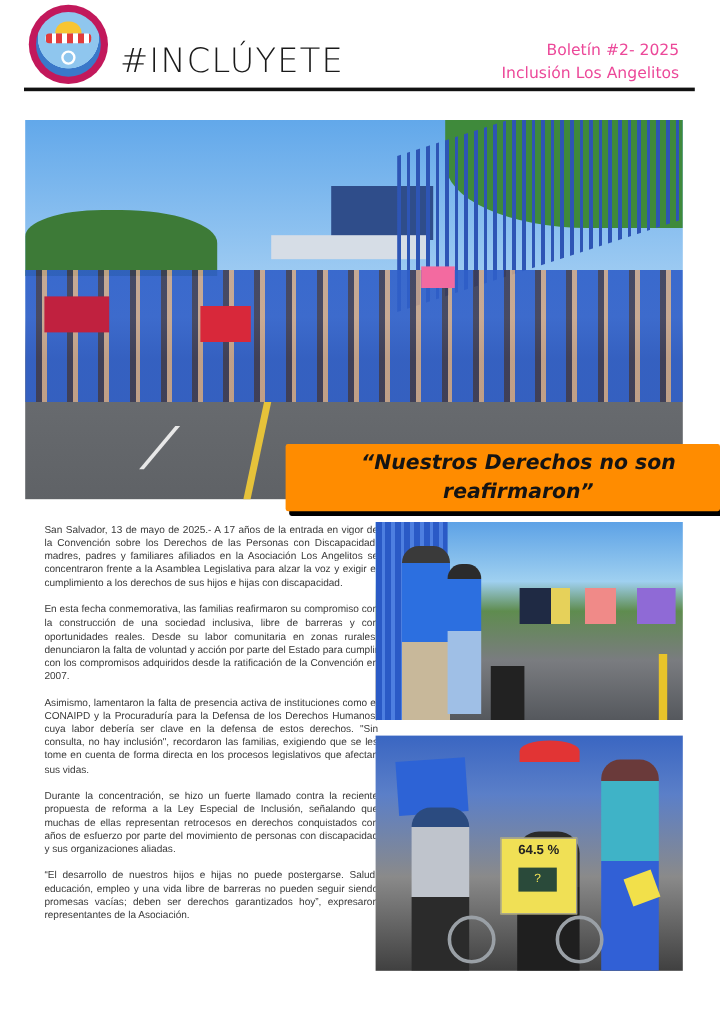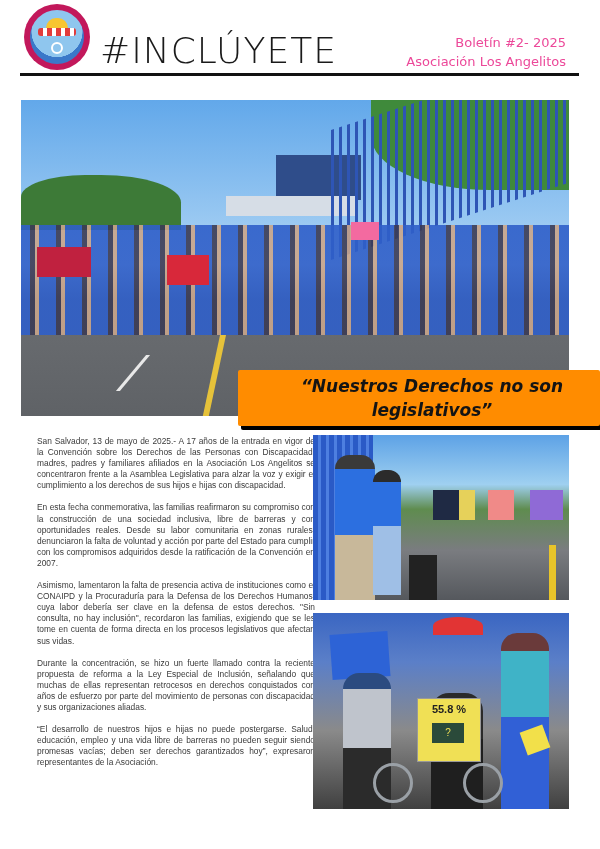--- a/index.html
+++ b/index.html
@@ -8,21 +8,21 @@
   .logo { position:absolute; left:24px; top:4px; width:66px; height:66px; border-radius:50%;
           background:#c2185b; box-sizing:border-box; }
   .logo .ring { position:absolute; left:6px; top:6px; width:54px; height:54px; border-radius:50%;
                 background:radial-gradient(circle at 50% 40%, #ffe97a 0 10%, #8fc6ee 11% 60%, #3a78c9 61%); }
   .logo .sun { position:absolute; left:22px; top:14px; width:22px; height:10px; border-radius:11px 11px 0 0;
                background:#f7c531; }
   .logo .kids { position:absolute; left:14px; top:24px; width:38px; height:8px;
                 background:repeating-linear-gradient(90deg,#e23b3b 0 5px,#ffffff 5px 9px); border-radius:3px; }
   .logo .wheel { position:absolute; left:27px; top:38px; width:12px; height:12px; border-radius:50%;
                  border:2px solid #ffffff; box-sizing:border-box; }
-  .title { position:absolute; left:100px; top:33px; font-size:36px; letter-spacing:1px; color:#1a1a1a;
+  .title { position:absolute; left:100px; top:33px; font-size:28px; letter-spacing:1px; color:#1a1a1a;
            font-family:"DejaVu Sans", sans-serif; font-weight:300; line-height:36px; }
   .header-right { position:absolute; right:34px; top:33px; text-align:right; font-size:13px; color:#ec4899;
                   font-family:"DejaVu Sans", sans-serif; line-height:19px; }
   .rule { position:absolute; left:20px; top:73px; width:559px; height:3px; background:#111; }
   .hero { position:absolute; left:21px; top:100px; width:548px; height:316px; overflow:hidden;
           background:linear-gradient(180deg,#62a8ea 0%,#9ccaf2 40%,#bcd7e9 52%,#6b6e72 63%,#5f6266 100%); }
   .hero .building { position:absolute; left:255px; top:55px; width:85px; height:45px; background:#2f4d8a; }
   .hero .building2 { position:absolute; left:205px; top:96px; width:130px; height:20px; background:#d6dde6; }
   .hero .trees-l { position:absolute; left:0; top:75px; width:160px; height:55px; background:#3d7a37; border-radius:40% 50% 0 0; }
   .hero .trees-r { position:absolute; left:350px; top:0; width:198px; height:90px; background:#3f8a3b; border-radius:0 0 0 60%; }
@@ -71,42 +71,42 @@
 
 <div class="logo">
   <div class="ring"></div>
   <div class="sun"></div>
   <div class="kids"></div>
   <div class="wheel"></div>
 </div>
 <div class="title">#INCLÚYETE</div>
 <div class="header-right">
   <div>Boletín #2- 2025</div>
-  <div>Asociación Los Angelitos</div>
+  <div>Inclusión Los Angelitos</div>
 </div>
 <div class="rule"></div>
 
 <div class="hero">
   <div class="trees-r"></div>
   <div class="trees-l"></div>
   <div class="building"></div>
   <div class="building2"></div>
   <div class="fence"></div>
   <div class="crowd"></div>
   <div class="sign1"></div>
   <div class="sign2"></div>
   <div class="sign3"></div>
   <div class="road-line"></div>
   <div class="road-dash"></div>
 </div>
 
 <div class="banner">
   <div class="banner-text">
     <div>“Nuestros Derechos no son</div>
-    <div>legislativos”</div>
+    <div>reafirmaron”</div>
   </div>
 </div>
 
 <div class="article">
   <p>San Salvador, 13 de mayo de 2025.- A 17 años de la entrada en vigor de la Convención sobre los Derechos de las Personas con Discapacidad, madres, padres y familiares afiliados en la Asociación Los Angelitos se concentraron frente a la Asamblea Legislativa para alzar la voz y exigir el cumplimiento a los derechos de sus hijos e hijas con discapacidad.</p>
   <p>En esta fecha conmemorativa, las familias reafirmaron su compromiso con la construcción de una sociedad inclusiva, libre de barreras y con oportunidades reales. Desde su labor comunitaria en zonas rurales, denunciaron la falta de voluntad y acción por parte del Estado para cumplir con los compromisos adquiridos desde la ratificación de la Convención en 2007.</p>
   <p>Asimismo, lamentaron la falta de presencia activa de instituciones como el CONAIPD y la Procuraduría para la Defensa de los Derechos Humanos, cuya labor debería ser clave en la defensa de estos derechos. "Sin consulta, no hay inclusión", recordaron las familias, exigiendo que se les tome en cuenta de forma directa en los procesos legislativos que afectan sus vidas.</p>
   <p>Durante la concentración, se hizo un fuerte llamado contra la reciente propuesta de reforma a la Ley Especial de Inclusión, señalando que muchas de ellas representan retrocesos en derechos conquistados con años de esfuerzo por parte del movimiento de personas con discapacidad y sus organizaciones aliadas.</p>
   <p class="tight">“El desarrollo de nuestros hijos e hijas no puede postergarse. Salud, educación, empleo y una vida libre de barreras no pueden seguir siendo promesas vacías; deben ser derechos garantizados hoy”, expresaron representantes de la Asociación.</p>
 </div>
@@ -122,17 +122,17 @@
 
 <div class="photo3">
   <div class="umbrella"></div>
   <div class="bluesign"></div>
   <div class="p3"></div>
   <div class="p1"></div>
   <div class="p2"></div>
   <div class="wheel" style="left:60px;"></div>
   <div class="wheel" style="left:150px;"></div>
   <div class="poster">
-    <div class="poster-text">55.8 %</div>
+    <div class="poster-text">64.5 %</div>
     <div class="poster-box">?</div>
   </div>
   <div class="yellow"></div>
 </div>
 
 </body></html>

